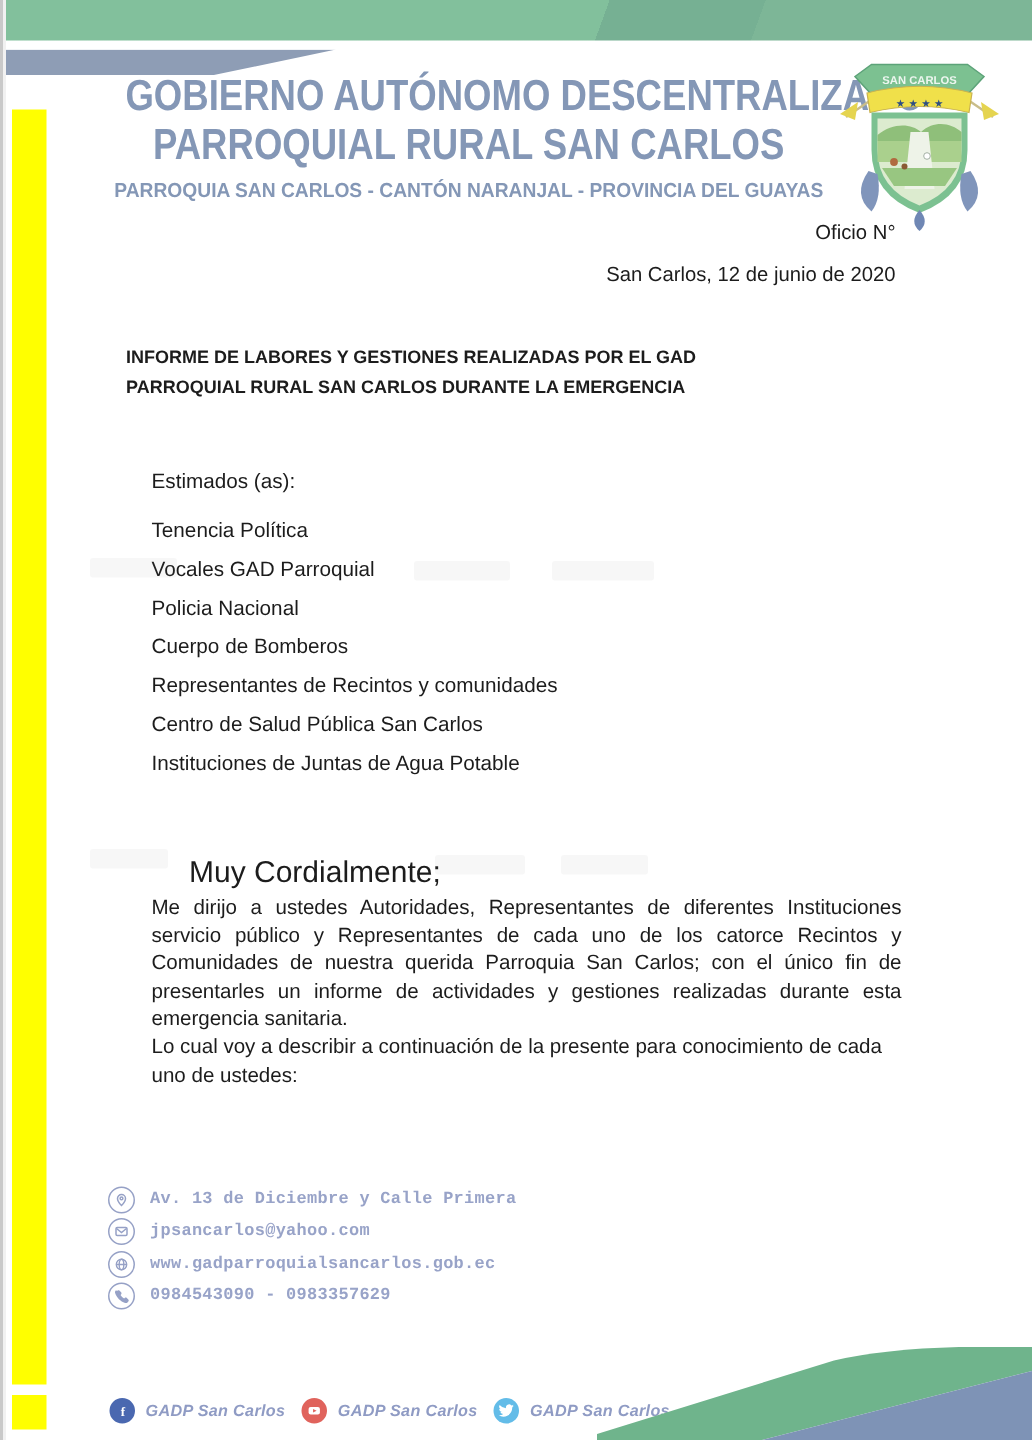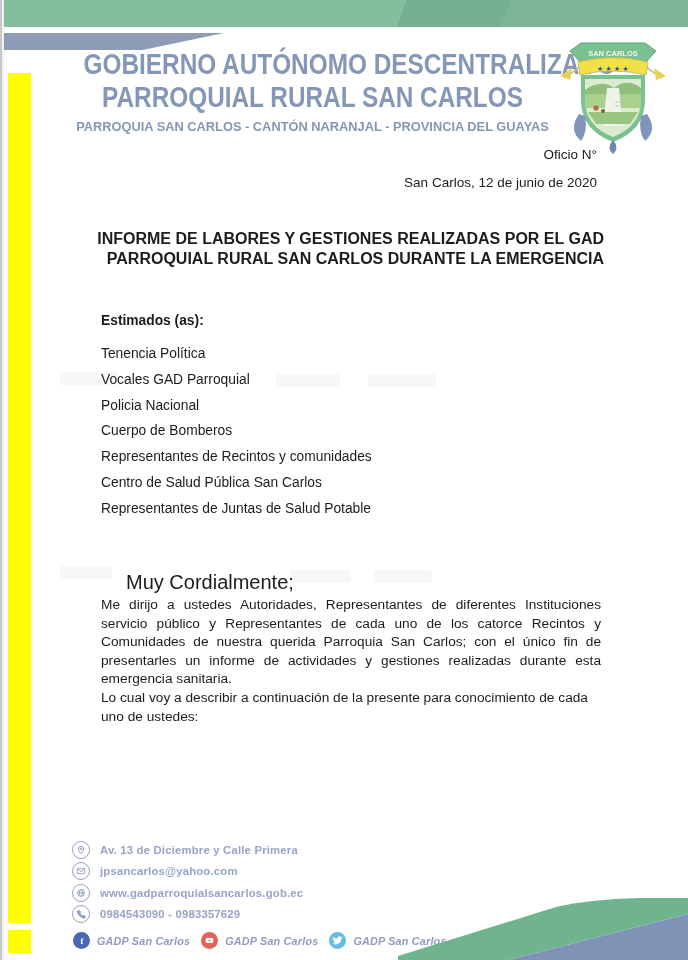--- a/index.html
+++ b/index.html
@@ -18,33 +18,33 @@
   
   .letterhead{position:absolute;left:40px;top:48px;width:545px;text-align:center;color:#8497b6;}
   .lh-line{font-weight:bold;font-size:29px;line-height:33px;white-space:nowrap;
            transform:scaleX(.84);transform-origin:50% 50%;}
   .lh-sub{font-weight:bold;font-size:13.5px;margin-top:5px;white-space:nowrap;
           transform:scaleX(.95);transform-origin:50% 50%;}
   .crest{position:absolute;left:558px;top:30px;width:110px;height:124px;}
   
   .oficio{position:absolute;right:91px;top:147px;font-size:13.5px;}
   .dateline{position:absolute;right:91px;top:175px;font-size:13.5px;}
-  .doc-title{position:absolute;left:84px;top:229px;width:520px;text-align:right;
-             font-weight:bold;font-size:16px;line-height:19.5px;}
-  .estimados{position:absolute;left:101px;top:313px;font-weight:bold;font-size:13.8px;}
+  .doc-title{position:absolute;left:84px;top:229px;width:520px;text-align:left;
+             font-weight:bold;font-size:12px;line-height:19.5px;}
+  .estimados{position:absolute;left:101px;top:313px;font-weight:normal;font-size:13.8px;}
   .recipients{position:absolute;left:101px;top:341px;font-size:13.8px;}
   .recipients div{height:25.8px;line-height:25.8px;}
   .greeting{position:absolute;left:101px;top:571px;font-size:20px;margin-left:25px;}
   .para1{position:absolute;left:101px;top:596px;width:500px;font-size:13.7px;
          line-height:18.6px;text-align:justify;}
   .para2{position:absolute;left:101px;top:689px;width:500px;font-size:13.7px;line-height:18.6px;}
   
   .smudge{position:absolute;background:rgba(120,120,120,.06);border-radius:2px;}
   
-  .contacts{position:absolute;left:72px;top:839px;}
+  .contacts{position:absolute;left:72px;top:789px;font-family:Liberation Mono, monospace;}
   .contact-row{display:flex;align-items:center;height:21.5px;gap:10px;}
   .cicon{width:18px;height:18px;border:1.4px solid #96a1c6;border-radius:50%;
          display:flex;align-items:center;justify-content:center;box-sizing:border-box;flex:0 0 auto;}
   .ctext{font-size:11.3px;font-weight:bold;color:#98a3c8;letter-spacing:.2px;}
   
   .social{position:absolute;left:73px;top:932px;display:flex;align-items:center;gap:11px;}
   .social .item{display:flex;align-items:center;gap:7px;}
   .sicon{width:17px;height:17px;border-radius:50%;display:flex;align-items:center;
          justify-content:center;flex:0 0 auto;}
   .slabel{font-size:10.8px;font-weight:bold;color:#8f9bc4;letter-spacing:.2px;font-style:italic;}
@@ -102,21 +102,21 @@
 
   <div class="estimados">Estimados (as):</div>
 
   <div class="recipients">
     <div>Tenencia Política</div>
     <div>Vocales GAD Parroquial</div>
     <div>Policia Nacional</div>
     <div>Cuerpo de Bomberos</div>
     <div>Representantes de Recintos y comunidades</div>
     <div>Centro de Salud Pública San Carlos</div>
-    <div>Representantes de Juntas de Salud Potable</div>
+    <div>Instituciones de Juntas de Agua Potable</div>
   </div>
 
   <div class="greeting">Muy Cordialmente;</div>
   <div class="para1">Me dirijo a ustedes Autoridades, Representantes de diferentes Instituciones servicio público y Representantes de cada uno de los catorce Recintos y Comunidades de nuestra querida Parroquia San Carlos; con el único fin de presentarles un informe de actividades y gestiones realizadas durante esta emergencia sanitaria.</div>
   <div class="para2">Lo cual voy a describir a continuación de la presente para conocimiento de cada uno de ustedes:</div>
 
   <div class="smudge" style="left:60px;top:372px;width:58px;height:13px;"></div>
   <div class="smudge" style="left:276px;top:374px;width:64px;height:13px;"></div>
   <div class="smudge" style="left:368px;top:374px;width:68px;height:13px;"></div>
   <div class="smudge" style="left:60px;top:566px;width:52px;height:13px;"></div>

